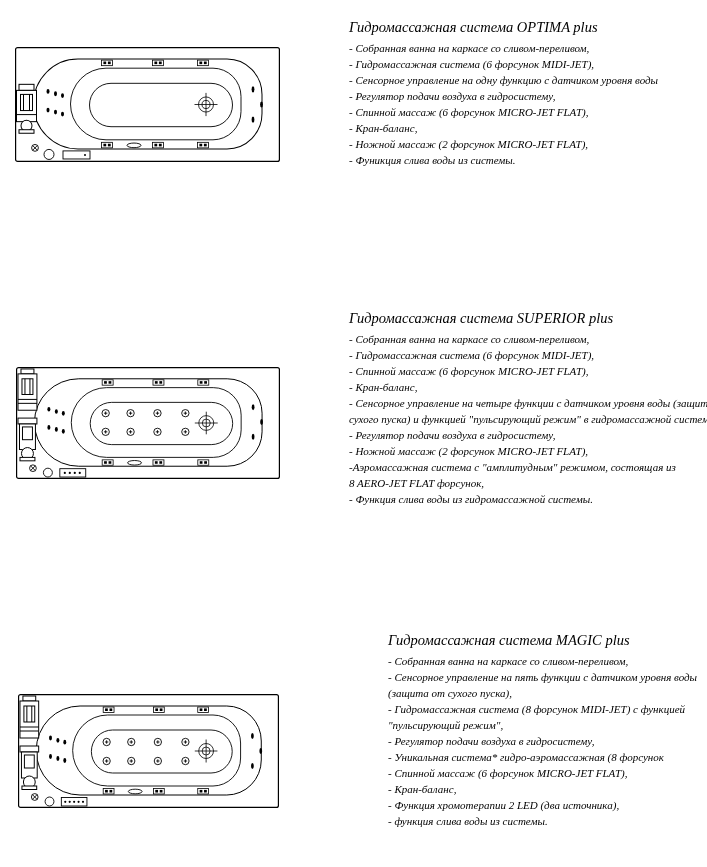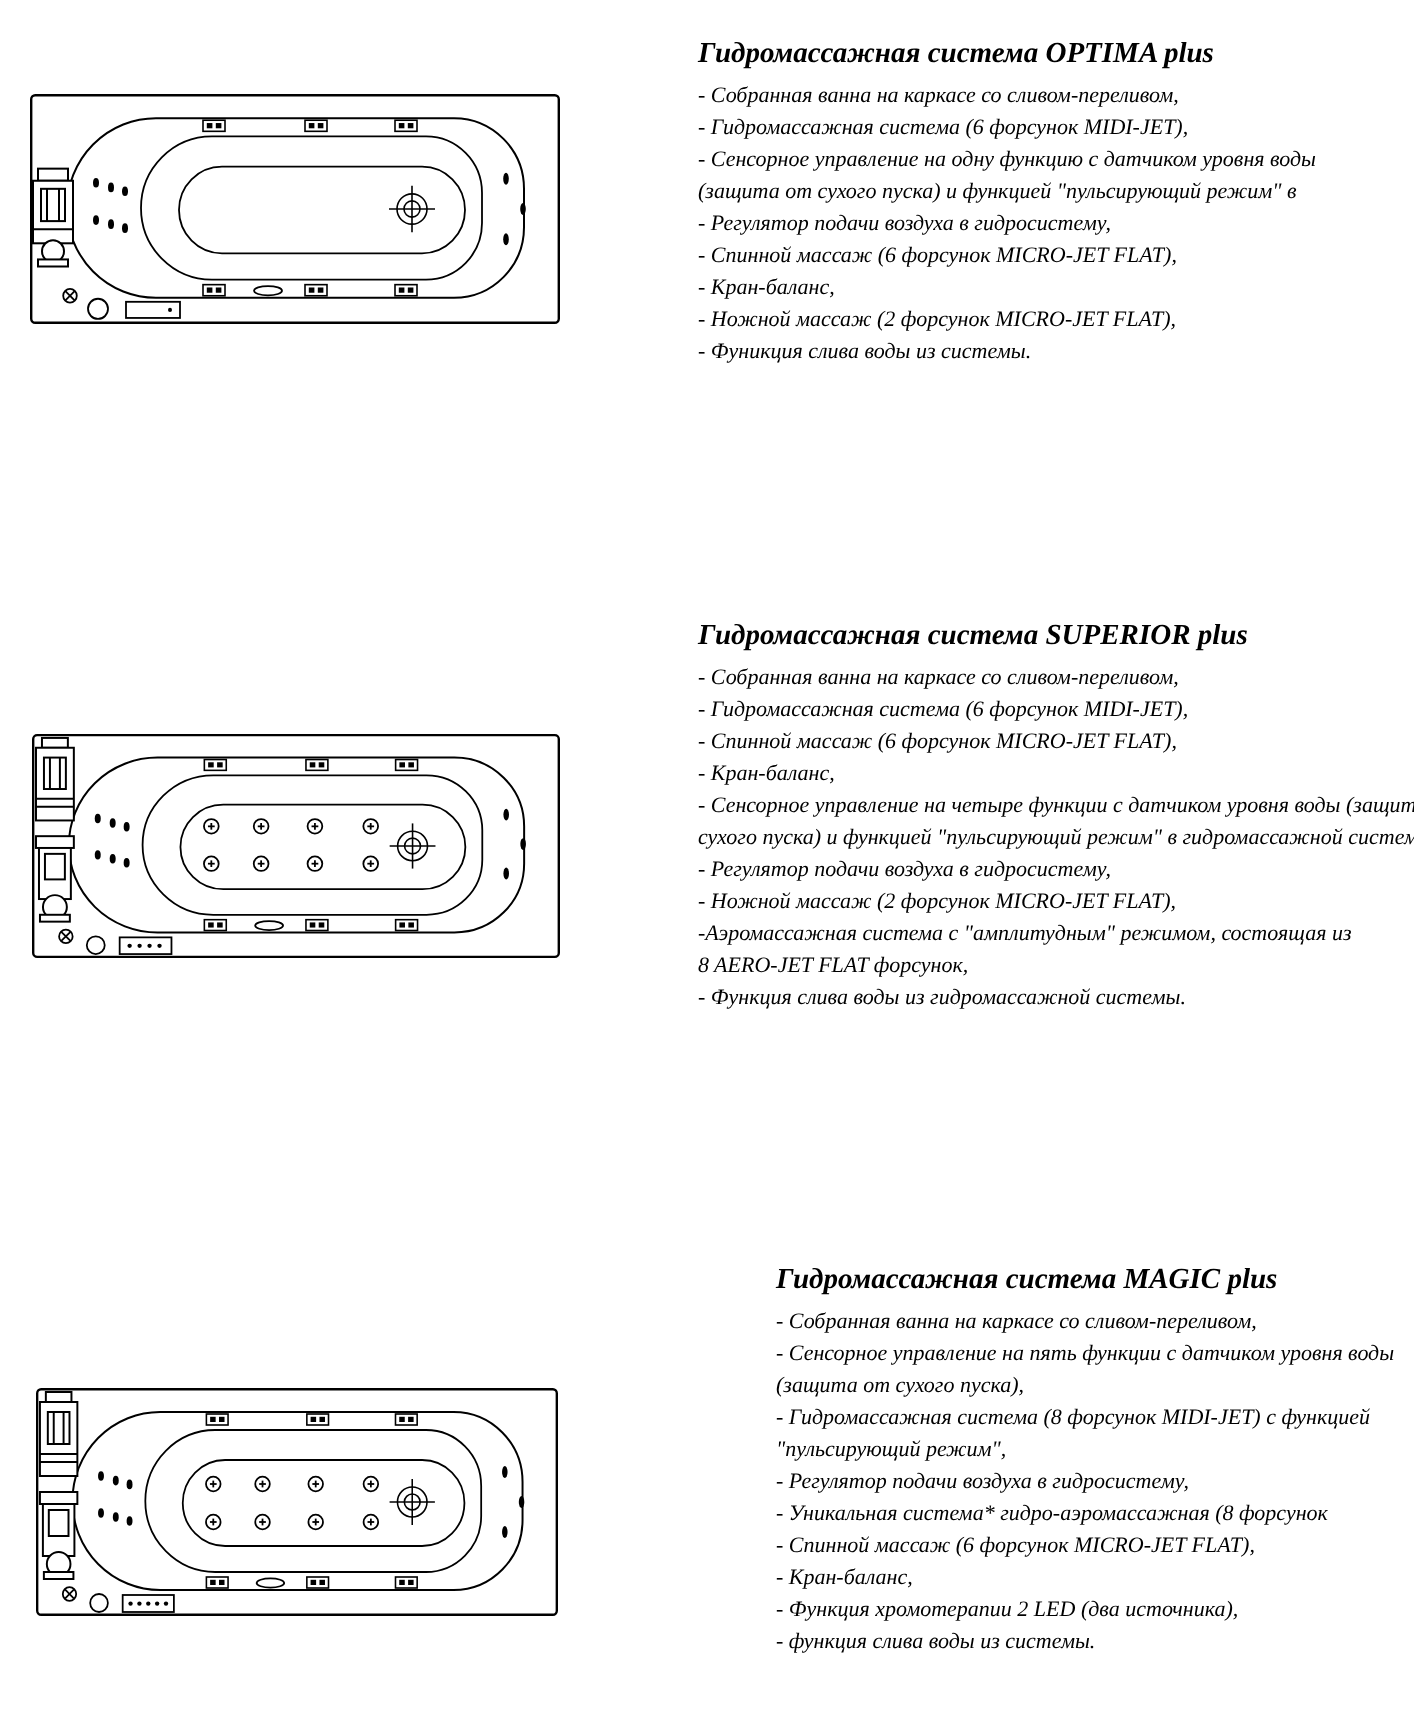--- a/index.html
+++ b/index.html
@@ -5,21 +5,21 @@
   html,body { margin:0; padding:0; }
   body {
     width:707px; height:867px; position:relative; overflow:hidden;
     background:#ffffff; color:#000;
     font-family:"Liberation Serif", serif;
   }
   .fig { position:absolute; }
   .fig svg { width:100%; height:100%; display:block; }
   .section-text { position:absolute; left:349px; width:356px; }
   .sec-title {
-    font-size:14.5px; font-weight:bold; font-style:italic;
+    font-size:14.5px; font-weight:normal; font-style:italic;
     line-height:17px; margin:0 0 4px 0; white-space:nowrap;
   }
   .feature-line {
     font-size:11px; font-style:italic; line-height:16px; white-space:nowrap;
   }
   #text-1 { top:19px; }
   #text-2 { top:310px; }
   #text-3 { top:632px;margin-left:39px; }
   #fig-1 { left:15px; top:47px;  width:265px; height:115px; }
   #fig-2 { left:16px; top:367px; width:264px; height:112px; }
@@ -119,21 +119,20 @@
       <circle cx="70" cy="107" r="1" fill="#000"></circle>
     </g>
   </svg>
 </div>
 
 <div class="section-text" id="text-1">
   <div class="sec-title">Гидромассажная система OPTIMA plus</div>
   <div class="feature-line">- Собранная ванна на каркасе со сливом-переливом,</div>
   <div class="feature-line">- Гидромассажная система (6 форсунок MIDI-JET),</div>
   <div class="feature-line">- Сенсорное управление на одну функцию с датчиком уровня воды</div>
-  <div class="feature-line">(защита от сухого пуска) и функцией "пульсирующий режим" в</div>
   <div class="feature-line">- Регулятор подачи воздуха в гидросистему,</div>
   <div class="feature-line">- Спинной массаж (6 форсунок MICRO-JET FLAT),</div>
   <div class="feature-line">- Кран-баланс,</div>
   <div class="feature-line">- Ножной массаж (2 форсунок MICRO-JET FLAT),</div>
   <div class="feature-line">- Фуникция слива воды из системы.</div>
 </div>
 
 <div class="fig" id="fig-2">
   <svg viewBox="0 0 265 114" preserveAspectRatio="none">
     <rect x="0.6" y="0.6" width="263.8" height="112.8" rx="2" fill="#fff" stroke="#000" stroke-width="1.2"></rect>

